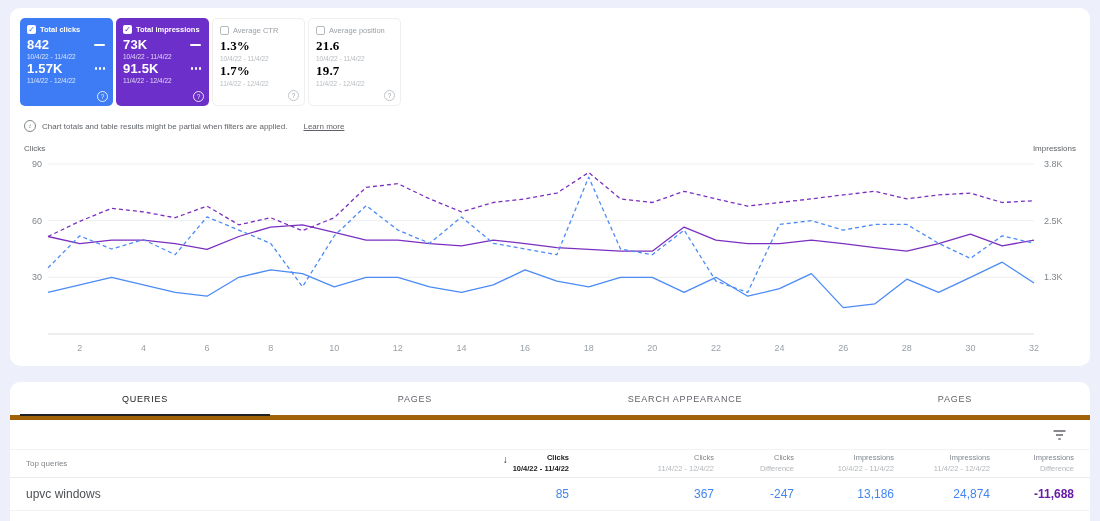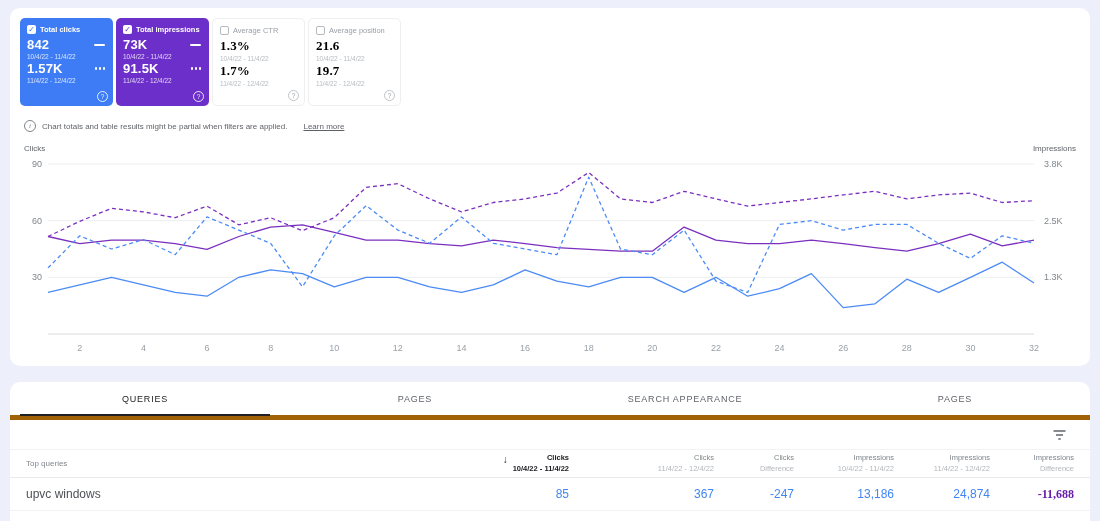--- a/index.html
+++ b/index.html
@@ -71,21 +71,21 @@
   .hcol .l1{color:#80868b;display:block;}
   .hcol .l2{display:block;}
   .hcol.bold .l1,.hcol.bold .l2{color:#202124;font-weight:bold;}
   .sort-cell{display:flex;justify-content:flex-end;align-items:flex-start;gap:5px;padding-right:8px;}
   .sort-arrow{font-size:10px;color:#202124;margin-top:1px;}
 
   .tdata{height:33px;border-bottom:1px solid #f1f3f4;cursor:pointer;}
   .query{font-size:12px;color:#4d5156;}
   .num-val{font-size:12px;}
   .c-blue{color:#4285f4;}
-  .c-purple{color:#681da8;font-weight:bold;font-family:Liberation Serif, serif;}
+  .c-purple{color:#681da8;font-weight:bold;}
 </style>
 </head>
 <body>
 
 <div class="panel top-panel">
 
   <div class="cards">
 
     <div class="card card-blue">
       <div class="card-head">

